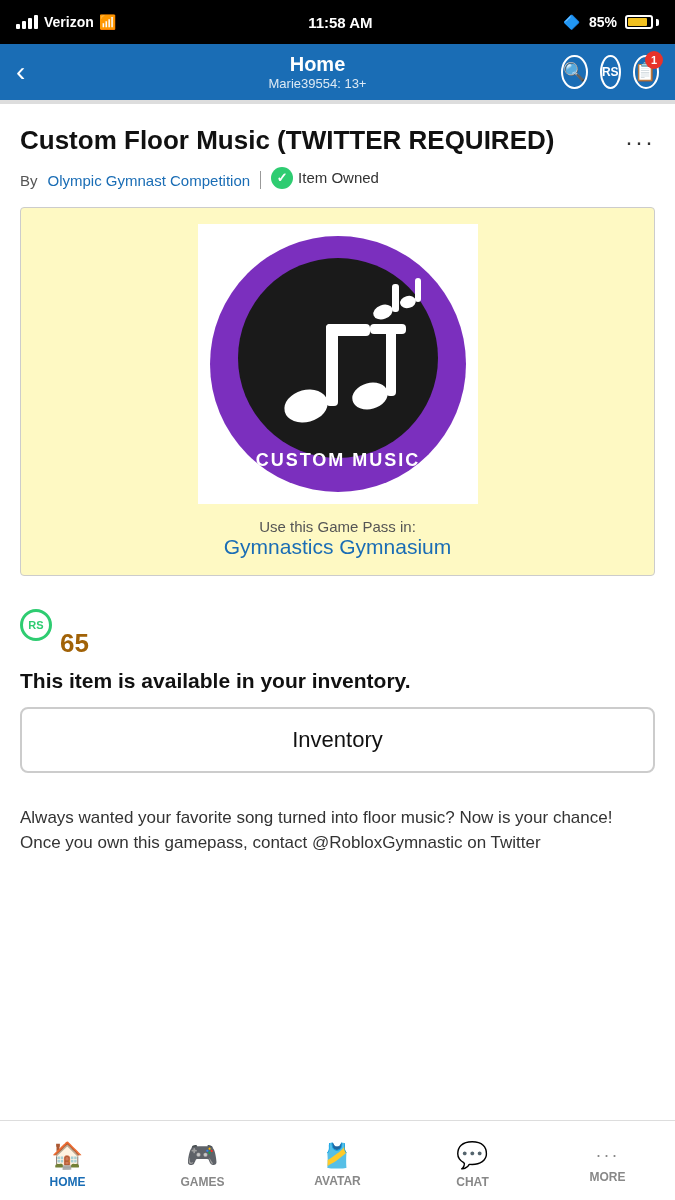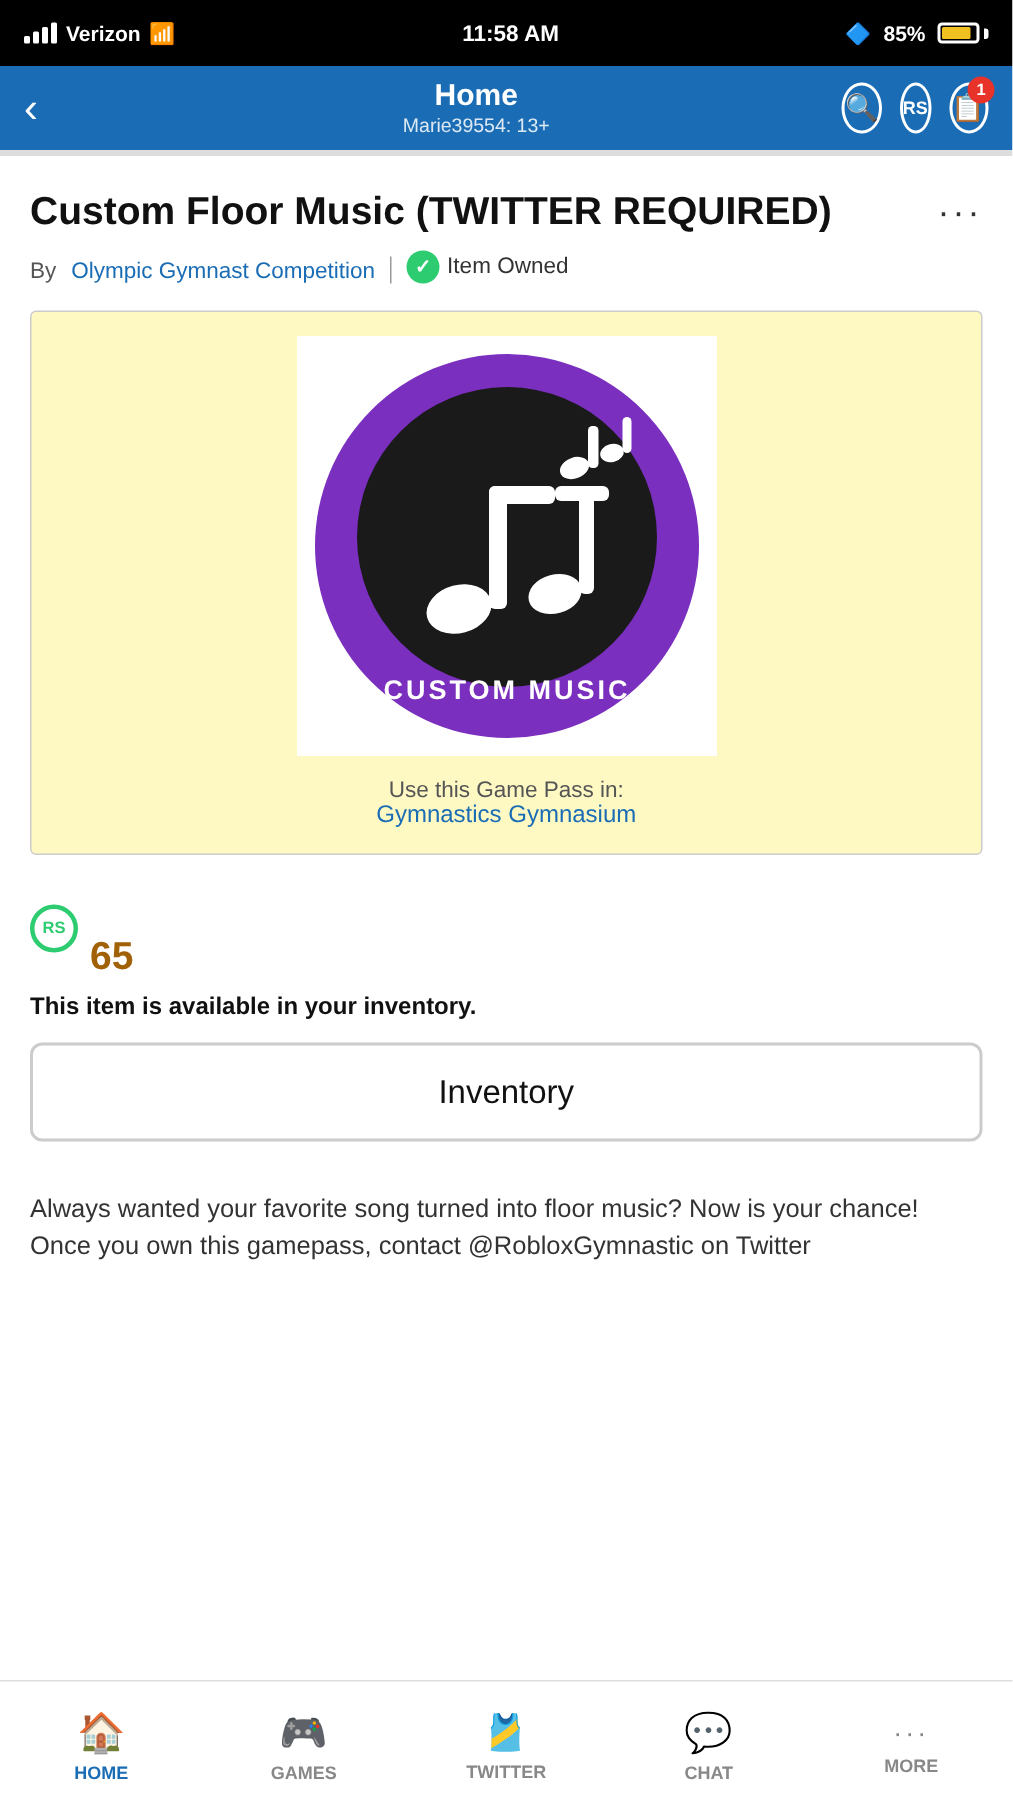--- a/index.html
+++ b/index.html
@@ -192,21 +192,21 @@
     }
 
     .game-pass-label {
       margin-top: 14px;
       font-size: 15px;
       color: #555;
       text-align: center;
     }
     .game-pass-link {
       color: #1a6db5;
-      font-size: 16px;
+      font-size: 21px;
       text-decoration: none;
     }
 
     
     .price-row {
       display: flex;
       align-items: center;
       gap: 8px;
       margin: 16px 0 10px 0;
     }
@@ -223,21 +223,21 @@
       font-weight: 700;
     }
     .price-amount {
       font-size: 26px;
       font-weight: 700;
       color: #a16207;
       margin-top: 36px;
     }
 
     .available-text {
-      font-size: 16px;
+      font-size: 21px;
       font-weight: 700;
       color: #111;
       margin-bottom: 14px;
     }
 
     
     .inventory-btn {
       display: block;
       width: 100%;
       padding: 18px;
@@ -411,21 +411,21 @@
   <div class="tab-item active">
     <span class="tab-icon">🏠</span>
     <span class="tab-label">HOME</span>
   </div>
   <div class="tab-item">
     <span class="tab-icon">🎮</span>
     <span class="tab-label">GAMES</span>
   </div>
   <div class="tab-item">
     <span class="tab-icon" style="font-size:24px;">🎽</span>
-    <span class="tab-label">TWITTER</span>
+    <span class="tab-label">AVATAR</span>
   </div>
   <div class="tab-item">
     <span class="tab-icon">💬</span>
     <span class="tab-label">CHAT</span>
   </div>
   <div class="tab-item">
     <span class="tab-icon" style="font-size:18px;letter-spacing:2px;">···</span>
     <span class="tab-label">MORE</span>
   </div>
 </div>

